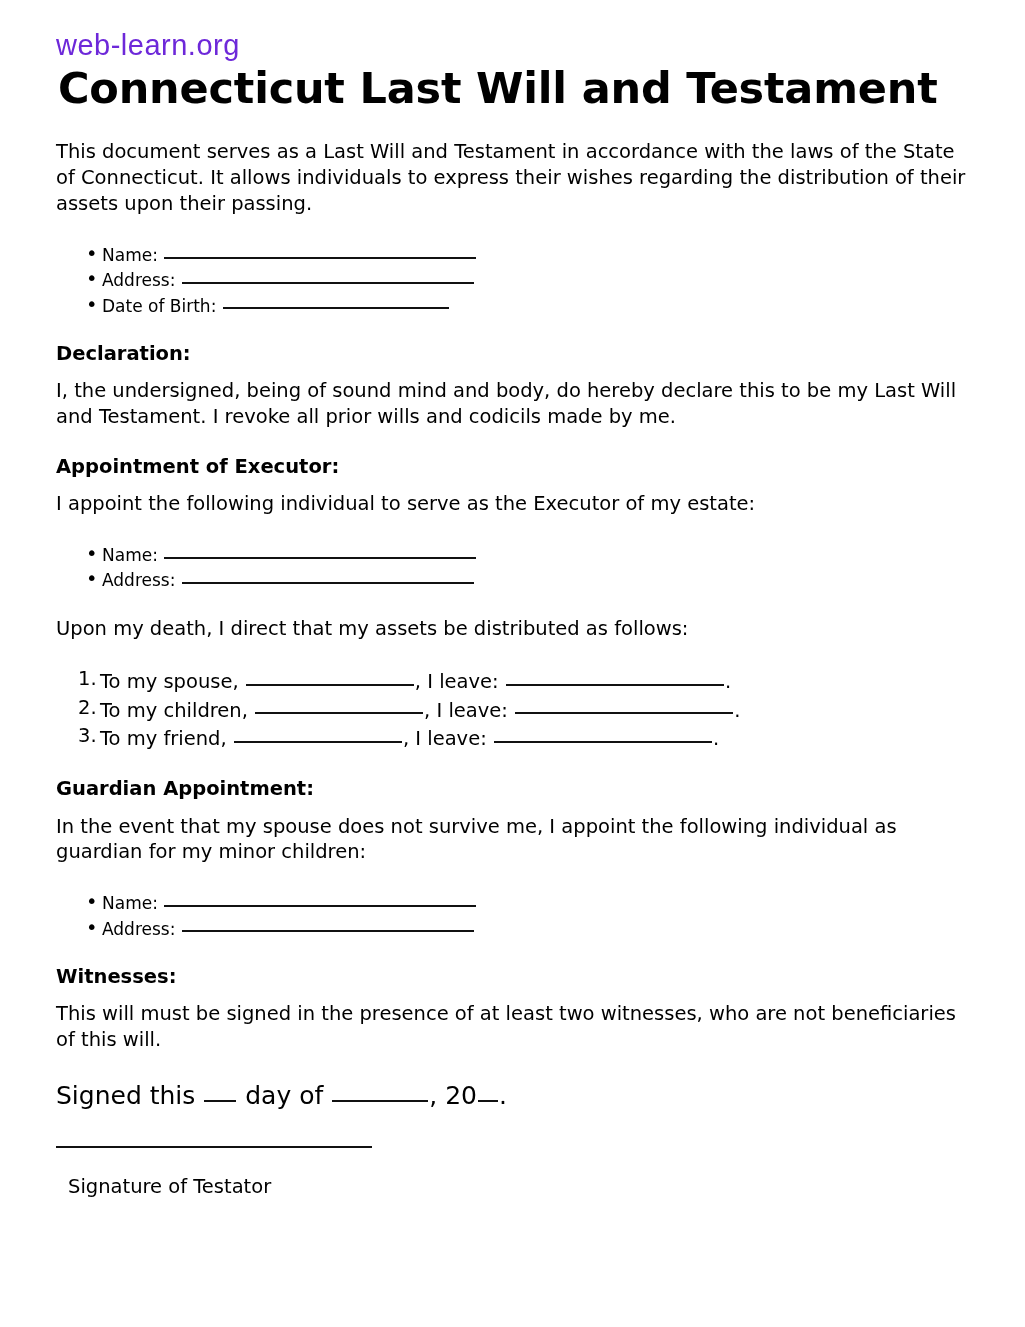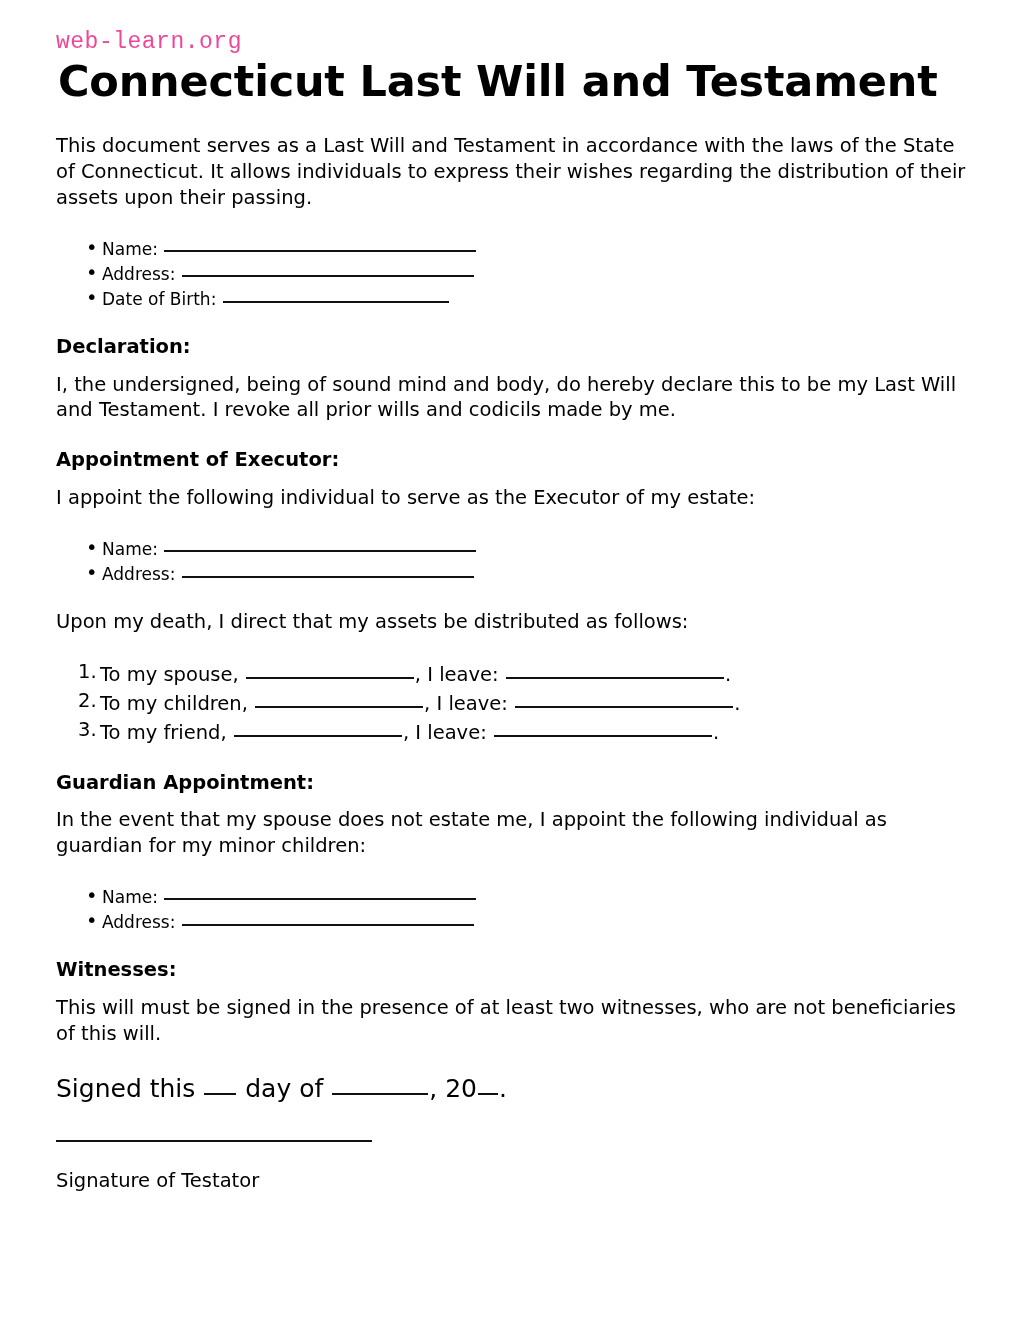--- a/index.html
+++ b/index.html
@@ -19,25 +19,25 @@
     position: relative;
     width: 1025px;
     min-height: 1327px;
     box-sizing: border-box;
     padding: 30px 58px 40px 56px;
     background: #ffffff;
   }
 
   
   .site-logo {
-    font-family: Liberation Mono, monospace;
-    font-size: 23px;
+    font-family: Liberation Sans, sans-serif;
+    font-size: 29px;
     line-height: 1.1;
     letter-spacing: 0.5px;
-    color: #ec4899;
+    color: #6d28d9;
     margin: 0 0 2px 0;
     padding-left: 0px;
   }
 
   .doc-title {
     font-family: "DejaVu Sans", sans-serif;
     font-weight: bold;
     font-size: 43px;
     line-height: 1.15;
     letter-spacing: -0.2px;
@@ -131,21 +131,21 @@
     display: block;
     width: 316px;
     border-bottom: 2px solid #111111;
     height: 0;
     margin: 34px 0 26px 0;
   }
 
   .sig-caption {
     font-size: 19.5px;
     line-height: 1.33;
-    margin: 0;
+    margin: 12px;
   }
 
   .signed-line {
     font-size: 25px;
     line-height: 1.33;
     margin: 0;
     white-space: nowrap;
   }
 </style>
 </head>
@@ -175,21 +175,21 @@
   </ul>
 
   <p class="body-text">Upon my death, I direct that my assets be distributed as follows:</p>
   <ol class="dist-list">
     <li><span>To my spouse,</span> <span class="rule rule-dist-a"></span><span>, I leave:</span> <span class="rule rule-dist-b"></span><span>.</span></li>
     <li><span>To my children,</span> <span class="rule rule-dist-a"></span><span>, I leave:</span> <span class="rule rule-dist-b"></span><span>.</span></li>
     <li><span>To my friend,</span> <span class="rule rule-dist-a"></span><span>, I leave:</span> <span class="rule rule-dist-b"></span><span>.</span></li>
   </ol>
 
   <h2 class="section-heading gap-after-heading">Guardian Appointment:</h2>
-  <p class="body-text">In the event that my spouse does not estate me, I appoint the following individual as guardian for my minor children:</p>
+  <p class="body-text">In the event that my spouse does not survive me, I appoint the following individual as guardian for my minor children:</p>
   <ul class="field-list">
     <li><span>Name:</span> <span class="rule rule-xl"></span></li>
     <li><span>Address:</span> <span class="rule rule-lg"></span></li>
   </ul>
 
   <h2 class="section-heading gap-after-heading">Witnesses:</h2>
   <p class="body-text">This will must be signed in the presence of at least two witnesses, who are not beneficiaries of this will.</p>
 
   <p class="signed-line">
     <span>Signed this</span>

